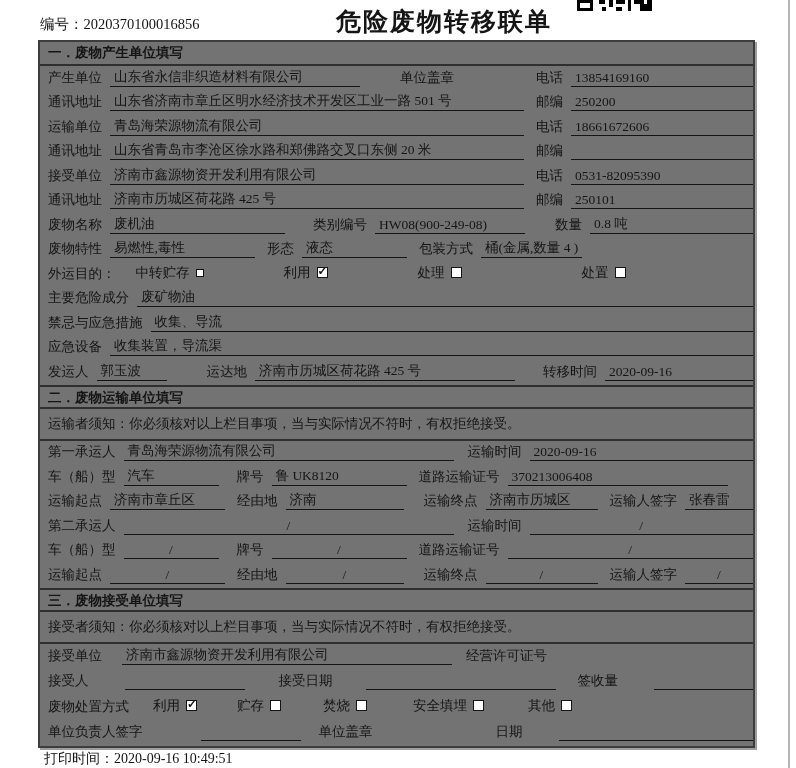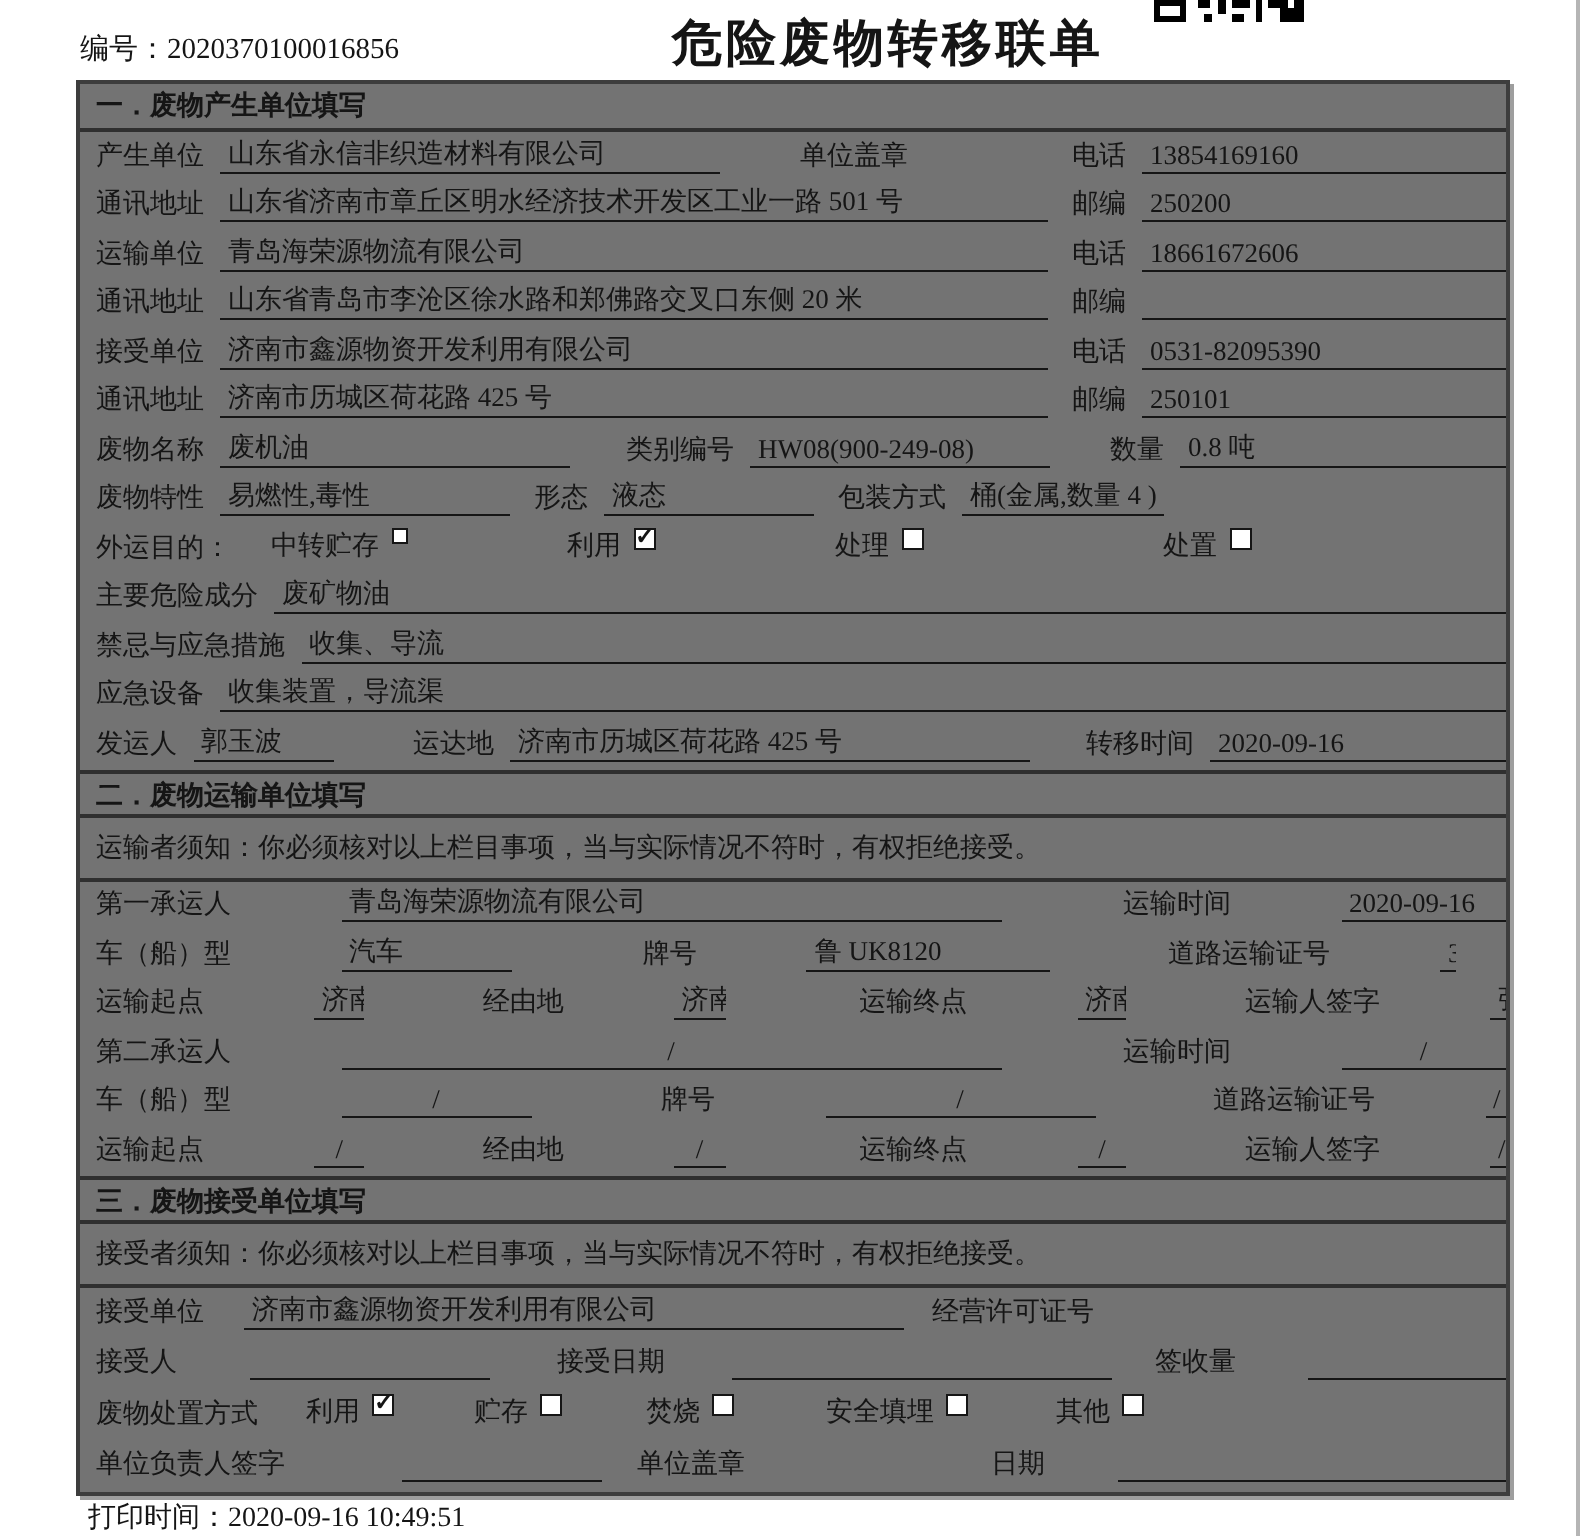--- a/index.html
+++ b/index.html
@@ -17,40 +17,40 @@
                 border:2px solid #3d3d3d; box-shadow:2px 2px 0 #9e9e9e; background:#737373; overflow:hidden; }
 
   .sec-header { height:24px; line-height:22px; padding-left:8px; font-family:"Liberation Sans","DejaVu Sans",sans-serif;
                 font-weight:700; font-size:13.5px; border-bottom:2px solid #2f2f2f; }
   .bt { border-top:2px solid #2f2f2f; }
   .notice { height:32px; display:flex; align-items:center; padding-left:8px;
             border-bottom:2px solid #2f2f2f; font-size:13.5px;text-align:center; }
 
   .row { display:flex; align-items:flex-end; padding:0 0 4px 8px; font-size:13.5px; }
   .sec1 .row { height:24.5px; }
-  .sec2 .row { height:24.5px;gap:47px; }
+  .sec2 .row { height:24.5px; }
   .sec3 .row { height:25.4px; }
 
   .lbl { white-space:nowrap; margin-right:8px; }
   .val { border-bottom:1.4px solid #151515; padding:0 4px; white-space:nowrap; overflow:hidden; }
   .fx  { flex:1; }
   .ctr { text-align:center; }
 
   .w70{width:70px}.w95{width:95px}.w100{width:100px}.w105{width:105px}.w112{width:112px}
   .w115{width:115px}.w118{width:118px}.w120{width:120px}.w135{width:135px}.w145{width:145px}
   .w150{width:150px}.w175{width:175px}.w182{width:182px}.w190{width:190px}
   .w250{width:250px}.w260{width:260px}.w330{width:330px}
   .ml12{margin-left:12px}.ml14{margin-left:14px}.ml16{margin-left:16px}.ml18{margin-left:18px}
   .ml20{margin-left:20px}.ml22{margin-left:22px}.ml25{margin-left:25px}.ml28{margin-left:28px}
   .ml30{margin-left:30px}.ml34{margin-left:34px}.ml40{margin-left:40px}.ml42{margin-left:42px}
   .ml44{margin-left:44px}.ml46{margin-left:46px}.ml50{margin-left:50px}.ml80{margin-left:80px}
   .ml90{margin-left:90px}.ml115{margin-left:115px}.ml120{margin-left:120px}
   .mla{margin-left:auto}.mr25{margin-right:25px}
 
-  .opt { display:flex; align-items:flex-start; white-space:nowrap; padding-bottom:1px; }
+  .opt { display:flex; align-items:center; white-space:nowrap; padding-bottom:1px; }
   .cb  { width:11px; height:11px; border:1.3px solid #151515; display:inline-block;
          position:relative; margin-left:6px; flex:none; background:#fff; }
   .cb.sm { width:8px; height:8px; }
   .cb.checked::after { content:"✓"; position:absolute; left:0px; top:-4px; font-size:12px; font-weight:700; }
 </style>
 </head>
 <body>
 
 <div class="doc-no"><span>编号：</span><span>2020370100016856</span></div>
 

